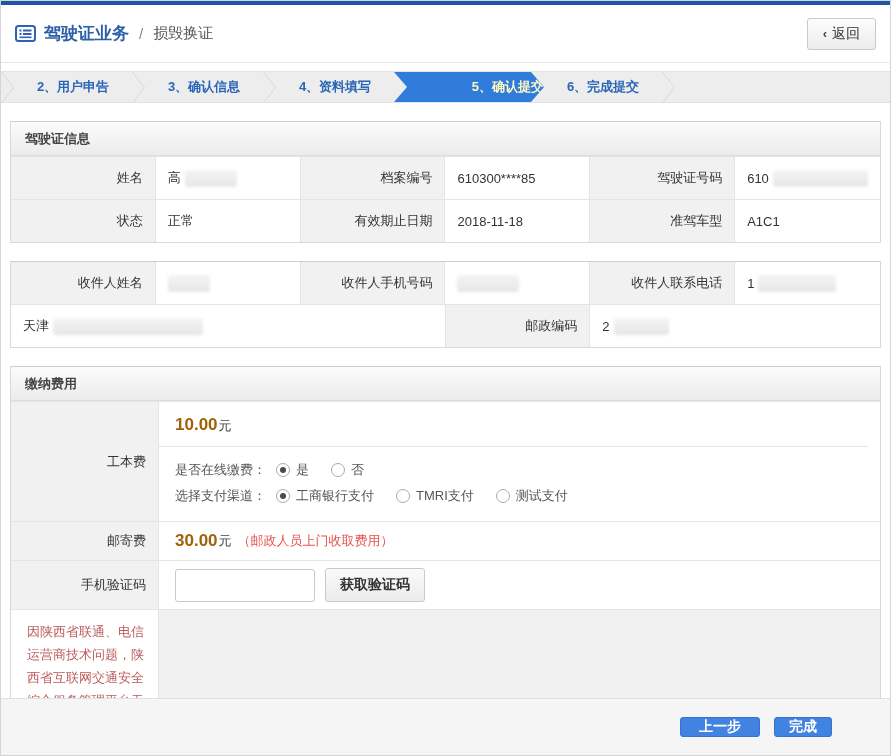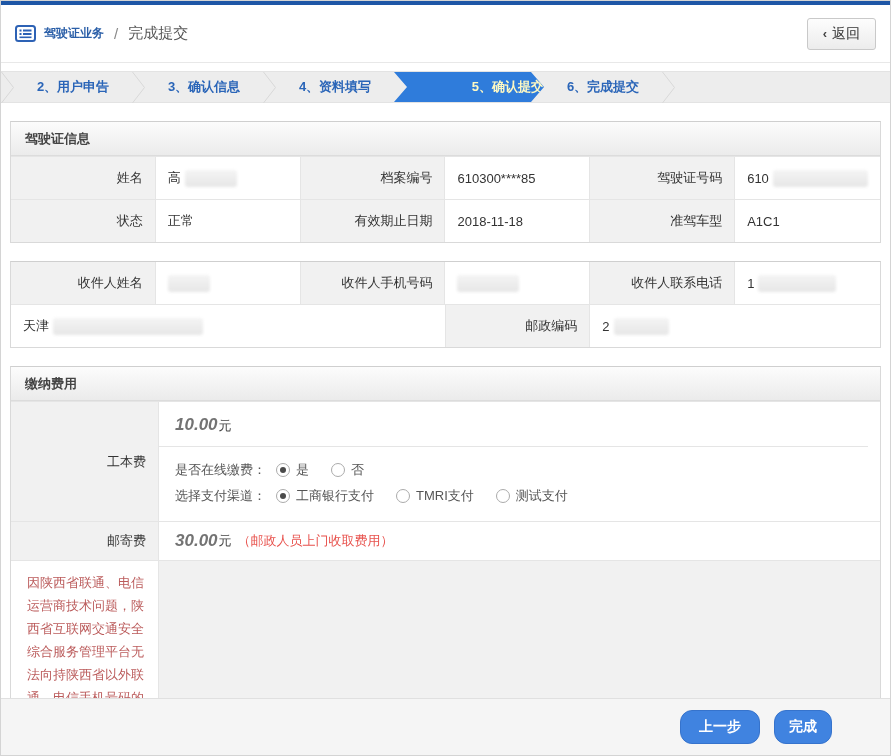--- a/index.html
+++ b/index.html
@@ -8,21 +8,21 @@
     position:relative; width:891px; height:756px; background:#fff;
     border:1px solid #d4d4d4; overflow:hidden;
   }
   .topbar{ height:4px; background:#1e56a6; }
 
   
   .header{ display:flex; align-items:center; justify-content:space-between;
     height:58px; padding:0 14px; border-bottom:1px solid #e8e8e8; }
   .header-left{ display:flex; align-items:center; gap:8px; }
   .doc-icon{ display:inline-flex; }
-  .title{ color:#2b5fa8; font-size:12px; font-weight:bold; }
+  .title{ color:#2b5fa8; font-size:17px; font-weight:bold; }
   .bc-sep{ color:#888; font-size:15px; padding:0 2px; }
   .subtitle{ color:#555; font-size:15px; }
   .back-btn{ display:inline-flex; align-items:center; gap:5px; cursor:pointer;
     padding:6px 15px; font-size:14px; color:#333;
     background:linear-gradient(#fdfdfd,#ececec); border:1px solid #c9c9c9; border-radius:3px; }
   .back-btn .chev{ font-weight:bold; font-size:13px; color:#444; }
 
   
   .steps{ display:flex; align-items:stretch; height:32px; background:#ededed;
     border-top:1px solid #e3e3e3; border-bottom:1px solid #e3e3e3; margin-top:8px; }
@@ -49,21 +49,21 @@
   .val{ background:#fff; padding-left:12px; color:#333; }
   .span3{ grid-column:span 3; }
 
   .redact{ display:inline-block; height:17px; border-radius:3px; margin-left:4px;
     background:linear-gradient(#f4f4f4,#e6e6e6); filter:blur(1.5px); vertical-align:middle; }
 
   
   .fee-main{ display:flex; flex-direction:column; width:100%; }
   .fee-amount-line{ padding:13px 12px 11px 16px; margin-right:12px;
     border-bottom:1px solid #e5e5e5; }
-  .fee-num{ color:#737373; font-size:17px; font-weight:bold;font-style:italic; }
+  .fee-num{ color:#a16207; font-size:17px; font-weight:bold; }
   .fee-unit{ color:#444; font-size:13px; margin-left:1px; }
   .fee-options{ padding:10px 0 12px 16px; }
   .opt-line{ display:flex; align-items:center; height:26px; font-size:13px; color:#555; }
   .opt-label{ margin-right:10px; }
   .radio-item{ display:inline-flex; align-items:center; gap:6px; margin-right:22px; cursor:pointer; color:#555; }
   .radio{ width:14px; height:14px; border-radius:50%; border:1px solid #ababab;
     background:#fff; position:relative; display:inline-block; }
   .radio.checked::after{ content:""; position:absolute; left:3px; top:3px; right:3px; bottom:3px;
     border-radius:50%; background:#4a4a4a; }
   .postage-line{ padding-left:16px; }
@@ -72,22 +72,22 @@
   .code-input{ width:140px; height:33px; border:1px solid #c9c9c9; border-radius:3px;
     padding:0 8px; font-size:14px; color:#333; outline:none; background:#fff; }
   .code-btn{ height:34px; padding:0 14px; font-size:14px; font-weight:bold; color:#333;
     background:linear-gradient(#fafafa,#ececec); border:1px solid #c9c9c9; border-radius:3px; cursor:pointer; }
   .tip-cell{ padding:10px 14px 10px 16px; line-height:23px; color:#bb5b5b; font-size:13px; }
 
   
   .footer{ position:absolute; left:0; right:0; bottom:0; height:57px;
     background:#f5f5f5; border-top:1px solid #e0e0e0;
     display:flex; align-items:center; justify-content:flex-end; padding-right:58px; gap:14px; }
-  .btn-blue{ height:34px; padding:0 18px; background:#4083e0; border:1px solid #3673cc;
-    border-radius:12px; color:#fff; font-size:14px; font-weight:bold; cursor:pointer; }
+  .btn-blue{ height:20px; padding:0 18px; background:#4083e0; border:1px solid #3673cc;
+    border-radius:3px; color:#fff; font-size:14px; font-weight:bold; cursor:pointer; }
 </style>
 </head>
 <body>
 
 <div class="page">
   <div class="topbar"></div>
 
   <div class="header">
     <div class="header-left">
       <span class="doc-icon">
@@ -95,21 +95,21 @@
           <rect x="1" y="1" width="19" height="15" rx="2.5" fill="#fff" stroke="#2d62b5" stroke-width="2"></rect>
           <rect x="4.5" y="4.5" width="2" height="2" fill="#2d62b5"></rect>
           <rect x="8" y="4.5" width="8.5" height="2" fill="#2d62b5"></rect>
           <rect x="4.5" y="8" width="2" height="2" fill="#2d62b5"></rect>
           <rect x="8" y="8" width="8.5" height="2" fill="#2d62b5"></rect>
           <rect x="4.5" y="11.5" width="12" height="1.6" fill="#2d62b5"></rect>
         </svg>
       </span>
       <span class="title">驾驶证业务</span>
       <span class="bc-sep">/</span>
-      <span class="subtitle">完成提交</span>
+      <span class="subtitle">损毁换证</span>
     </div>
     <button class="back-btn">
       <span class="chev">‹</span>
       <span>返回</span>
     </button>
   </div>
 
   <div class="steps">
     <span class="step-sep">
         <svg width="13" height="31">
@@ -258,20 +258,29 @@
 
     <div class="row fee">
       <div class="cell lbl" style="min-height:38px">邮寄费</div>
       <div class="cell val postage-line" style="min-height:38px">
         <span class="fee-num">30.00</span>
           <span class="fee-unit">元</span>
         <span class="postage-note">（邮政人员上门收取费用）</span>
       </div>
     </div>
 
+    <div class="row fee">
+      <div class="cell lbl" style="min-height:48px">手机验证码</div>
+      <div class="cell val" style="padding-left:0; min-height:48px">
+        <div class="code-row-inner">
+          <input class="code-input" type="text" value="" style="">
+          <button class="code-btn">获取验证码</button>
+        </div>
+      </div>
+    </div>
 
     <div class="row fee">
       <div class="cell val tip-cell" style="padding-left:16px">因陕西省联通、电信运营商技术问题，陕西省互联网交通安全综合服务管理平台无法向持陕西省以外联通、电信手机号码的用户发送短信,因此无法向此类用户提供陕西省交通管理业务的网上办理/预约等服务。请此类用户避免无谓操作！</div>
       <div class="cell lbl">短信接收提示</div>
     </div>
   </div>
 
   <div class="footer">
     <button class="btn-blue">上一步</button>
     <button class="btn-blue" style="padding:0 14px">完成</button>

